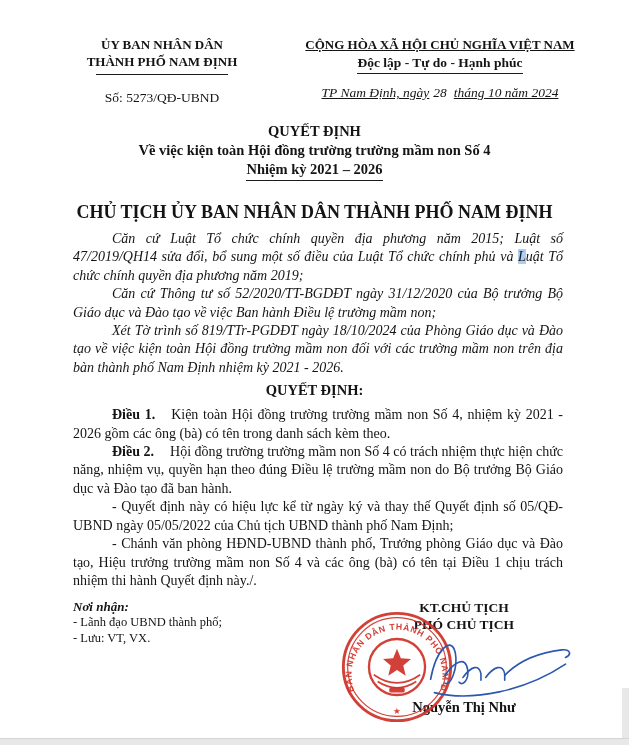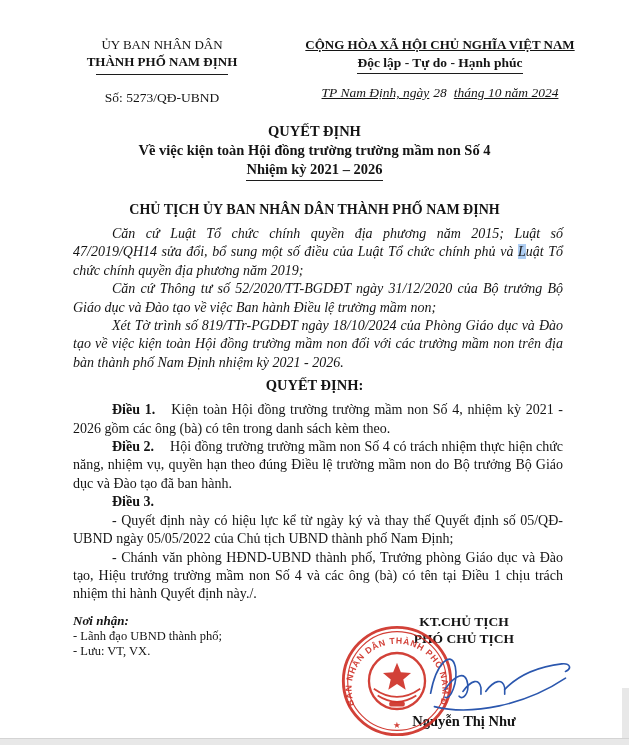--- a/index.html
+++ b/index.html
@@ -12,36 +12,36 @@
   }
   .page{position:relative;width:629px;height:745px;overflow:hidden;background:#fff;}
 
   
   .bottom-edge{position:absolute;left:0;top:738px;width:629px;height:7px;background:#e8e8e8;border-top:1px solid #d4d4d4;box-sizing:border-box;}
   .right-edge{position:absolute;top:688px;left:622px;width:7px;height:57px;background:#e8e8e8;}
 
   
   .header{display:flex;padding-top:36px;}
   .issuer{width:256px;margin-left:34px;text-align:center;}
-  .issuer-l1{font-weight:normal;font-size:13px;line-height:17px;}
+  .issuer-l1{font-weight:bold;font-size:13px;line-height:17px;}
   .issuer-l2{font-weight:bold;font-size:13px;line-height:17px;}
   .issuer-rule{width:132px;height:1px;background:#1c1c1c;margin:4px auto 0;}
   .doc-number{margin-top:15px;font-size:13.5px;}
   .motto{width:300px;text-align:center;text-decoration:underline;}
   .motto-l1{font-weight:bold;font-size:13px;line-height:17px;}
   .motto-l2{display:inline-block;font-weight:bold;font-size:13.5px;line-height:17px;border-bottom:1.3px solid #1c1c1c;padding-bottom:2px;}
   .dateline{margin-top:11px;font-style:italic;font-size:13.5px;}
   .dateline .day{display:inline-block;margin:0 7px 0 4px;}
 
   
   .title-block{text-align:center;margin-top:16px;}
   .title-kind{font-weight:bold;font-size:14.5px;line-height:19px;}
   .title-subject{font-weight:bold;font-size:14.5px;line-height:19px;}
   .title-term{display:inline-block;font-weight:bold;font-size:14.5px;line-height:19px;border-bottom:1.3px solid #1c1c1c;padding-bottom:1px;}
-  .authority{text-align:center;font-weight:bold;font-size:14px;margin-top:21px;}
+  .authority{text-align:center;font-weight:bold;font-size:18px;margin-top:21px;}
 
   
   .bodytext{margin:7px 66px 0 73px;}
   .bodytext p{margin:0;text-align:justify;text-indent:39px;font-size:14px;line-height:18.4px;}
   .preamble p{font-style:italic;}
   .hl{background:#aecdf2;}
   .decision-heading{text-align:center;font-weight:bold;font-size:14.5px;margin:5px 0 4px;}
   .art-label{font-weight:bold;margin-right:16px;}
 
   
@@ -87,21 +87,20 @@
     <p><span>Căn cứ Luật Tổ chức chính quyền địa phương năm 2015; Luật số 47/2019/QH14 sửa đổi, bổ sung một số điều của Luật Tổ chức chính phủ và </span><span class="hl">L</span><span>uật Tổ chức chính quyền địa phương năm 2019;</span></p>
     <p>Căn cứ Thông tư số 52/2020/TT-BGDĐT ngày 31/12/2020 của Bộ trưởng Bộ Giáo dục và Đào tạo về việc Ban hành Điều lệ trường mầm non;</p>
     <p>Xét Tờ trình số 819/TTr-PGDĐT ngày 18/10/2024 của Phòng Giáo dục và Đào tạo về việc kiện toàn Hội đồng trường mầm non đối với các trường mầm non trên địa bàn thành phố Nam Định nhiệm kỳ 2021 - 2026.</p>
   </div>
 
   <div class="decision-heading">QUYẾT ĐỊNH:</div>
 
   <div class="bodytext">
     <p><b class="art-label">Điều 1.</b><span>Kiện toàn Hội đồng trường trường mầm non Số 4, nhiệm kỳ 2021 - 2026 gồm các ông (bà) có tên trong danh sách kèm theo.</span></p>
     <p><b class="art-label">Điều 2.</b><span>Hội đồng trường trường mầm non Số 4 có trách nhiệm thực hiện chức năng, nhiệm vụ, quyền hạn theo đúng Điều lệ trường mầm non do Bộ trưởng Bộ Giáo dục và Đào tạo đã ban hành.</span></p>
-    <p><b class="art-label">Điều 3.</b><span></span></p>
     <p>- Quyết định này có hiệu lực kể từ ngày ký và thay thế Quyết định số 05/QĐ-UBND ngày 05/05/2022 của Chủ tịch UBND thành phố Nam Định;</p>
     <p>- Chánh văn phòng HĐND-UBND thành phố, Trưởng phòng Giáo dục và Đào tạo, Hiệu trưởng trường mầm non Số 4 và các ông (bà) có tên tại Điều 1 chịu trách nhiệm thi hành Quyết định này./.</p>
   </div>
 
   <div class="footer">
     <div class="recipients">
       <div class="recipients-title">Nơi nhận:</div>
       <div class="item">- Lãnh đạo UBND thành phố;</div>
       <div class="item">- Lưu: VT, VX.</div>
     </div>

